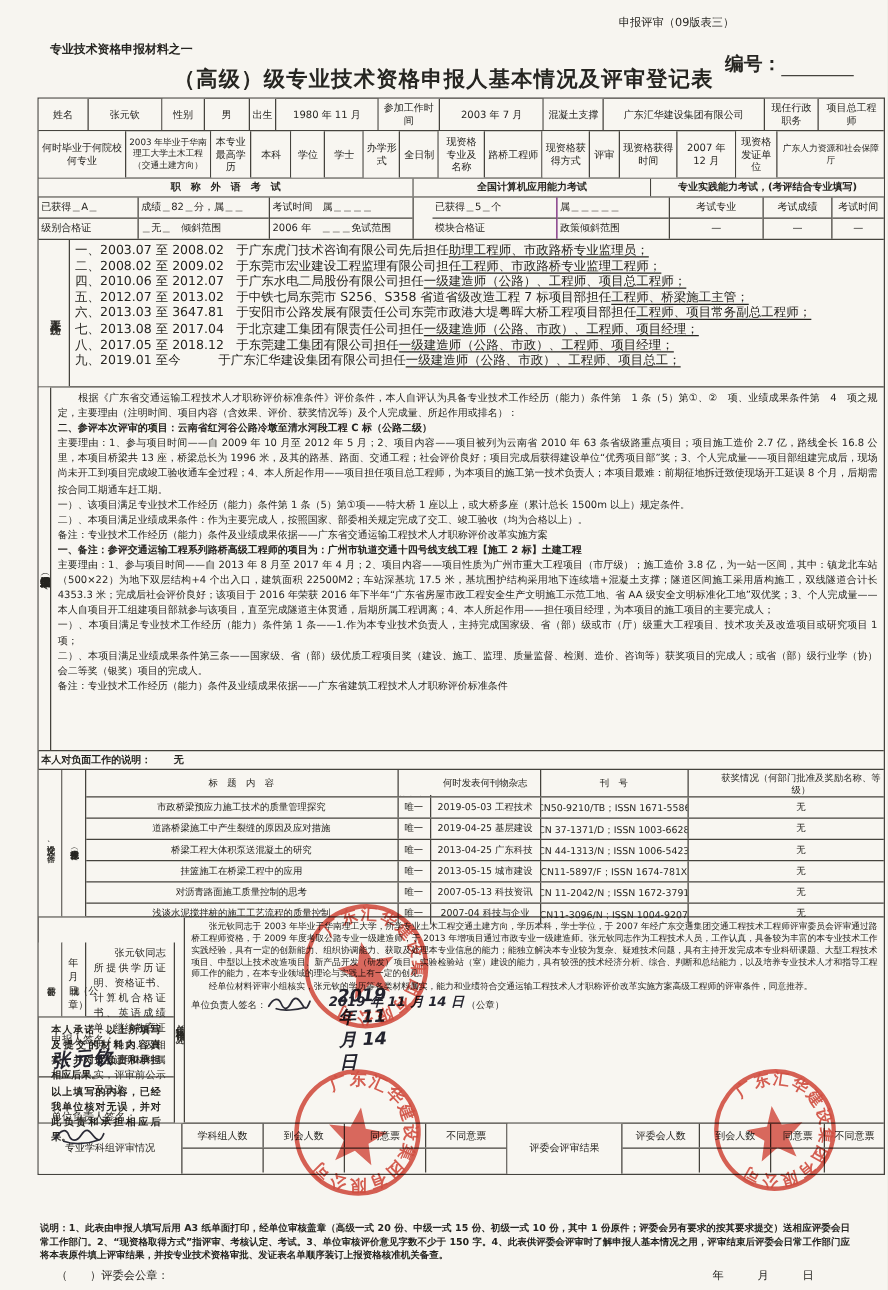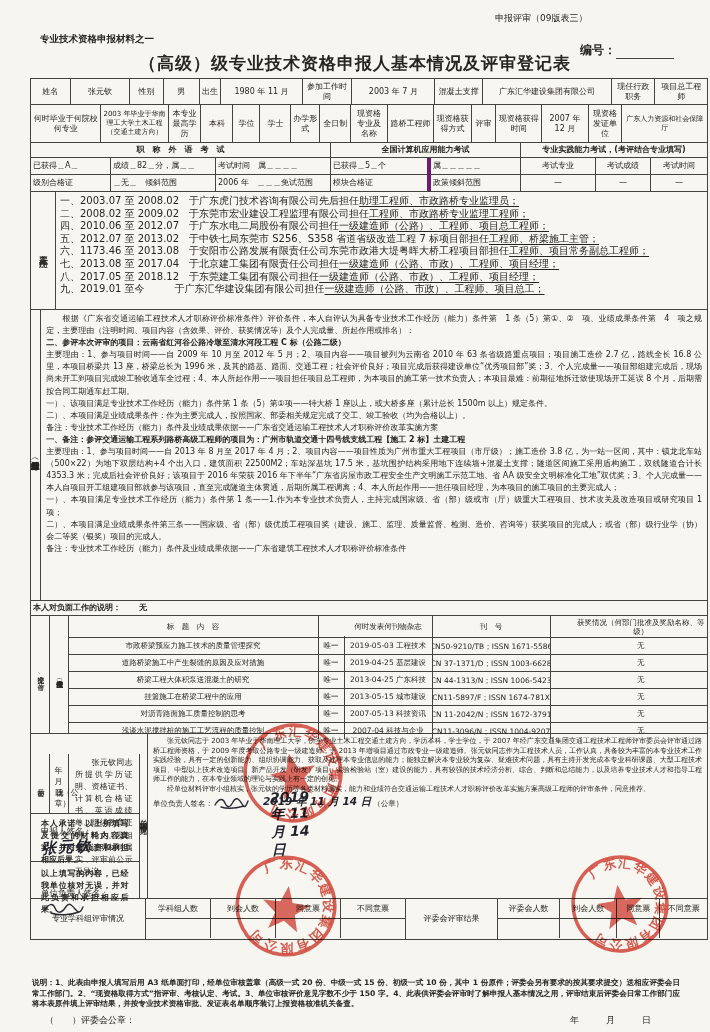--- a/index.html
+++ b/index.html
@@ -33,21 +33,21 @@
   .stamp{position:absolute;pointer-events:none;mix-blend-mode:multiply;opacity:.88;}
   .sq{stroke:#2b2b36;fill:none;stroke-width:1.4;stroke-linecap:round;}
 </style>
 </head>
 <body>
 
 <div class="sheet">
 
   <div class="abs" style="left:495px;top:12px;font-size:9px;">申报评审（09版表三）</div>
   <div class="abs" style="left:40px;top:33px;font-size:9.5px;font-weight:bold;">专业技术资格申报材料之一</div>
-  <div class="abs" style="left:580px;top:42px;font-size:12px;font-weight:bold;">
+  <div class="abs" style="left:580px;top:42px;font-size:15px;font-weight:bold;">
     <span>编号：</span><span class="blank" style="width:58px;"></span>
   </div>
   <div class="abs" style="left:0;top:52px;width:710px;text-align:center;font-size:17px;font-weight:bold;letter-spacing:1px;">（高级）级专业技术资格申报人基本情况及评审登记表</div>
 
   <div class="tbl">
 
     <div class="row" style="height:26px;">
       <div class="c lab" style="width:40px;">姓名</div>
       <div class="c" style="width:60px;">张元钦</div>
       <div class="c lab" style="width:34px;">性别</div>
@@ -94,21 +94,21 @@
         <div class="c left" style="height:16px;border-right:none;">级别合格证</div>
       </div>
       <div style="width:105px;border-right:1px solid #45433e;box-sizing:border-box;">
         <div class="c left" style="height:17px;border-right:none;border-bottom:1px solid #45433e;">成绩＿82＿分，属＿＿</div>
         <div class="c left" style="height:16px;border-right:none;">＿无＿　倾斜范围</div>
       </div>
       <div style="width:115px;border-right:1px solid #45433e;box-sizing:border-box;">
         <div class="c left" style="height:17px;border-right:none;border-bottom:1px solid #45433e;">考试时间　属＿＿＿＿</div>
         <div class="c left" style="height:16px;border-right:none;">2006 年　＿＿＿免试范围</div>
       </div>
-      <div style="width:100px;border-right:4px solid #701a75;box-sizing:border-box;">
+      <div style="width:100px;border-right:1px solid #701a75;box-sizing:border-box;margin-left:15px;">
         <div class="c left" style="height:17px;border-right:none;border-bottom:1px solid #45433e;">已获得＿5＿个</div>
         <div class="c left" style="height:16px;border-right:none;">模块合格证</div>
       </div>
       <div style="width:90px;border-right:1px solid #45433e;box-sizing:border-box;">
         <div class="c left" style="height:17px;border-right:none;border-bottom:1px solid #45433e;">属＿＿＿＿＿</div>
         <div class="c left" style="height:16px;border-right:none;">政策倾斜范围</div>
       </div>
       <div style="width:75px;border-right:1px solid #45433e;box-sizing:border-box;">
         <div class="c" style="height:17px;border-right:none;border-bottom:1px solid #45433e;">考试专业</div>
         <div class="c" style="height:16px;border-right:none;">—</div>
@@ -123,21 +123,21 @@
       </div>
     </div>
 
     <div class="row" style="height:118px;">
       <div class="c lab v" style="width:25px;font-size:9px;">主要工作经历</div>
       <div class="fill" style="padding:3px 4px;overflow:hidden;">
           <div class="wline"><span>一、2003.07 至 2008.02　于广东虎门技术咨询有限公司先后担任</span><span class="u">助理工程师、市政路桥专业监理员；</span></div>
           <div class="wline"><span>二、2008.02 至 2009.02　于东莞市宏业建设工程监理有限公司担任</span><span class="u">工程师、市政路桥专业监理工程师；</span></div>
           <div class="wline"><span>四、2010.06 至 2012.07　于广东水电二局股份有限公司担任</span><span class="u">一级建造师（公路）、工程师、项目总工程师；</span></div>
           <div class="wline"><span>五、2012.07 至 2013.02　于中铁七局东莞市 S256、S358 省道省级改造工程 7 标项目部担任</span><span class="u">工程师、桥梁施工主管；</span></div>
-          <div class="wline"><span>六、1173.46 至 2013.08　于安阳市公路发展有限责任公司东莞市政港大堤粤晖大桥工程项目部担任</span><span class="u">工程师、项目常务副总工程师；</span></div>
+          <div class="wline"><span>六、2013.03 至 3647.81　于安阳市公路发展有限责任公司东莞市政港大堤粤晖大桥工程项目部担任</span><span class="u">工程师、项目常务副总工程师；</span></div>
           <div class="wline"><span>七、2013.08 至 2017.04　于北京建工集团有限责任公司担任</span><span class="u">一级建造师（公路、市政）、工程师、项目经理；</span></div>
           <div class="wline"><span>八、2017.05 至 2018.12　于东莞建工集团有限公司担任</span><span class="u">一级建造师（公路、市政）、工程师、项目经理；</span></div>
           <div class="wline"><span>九、2019.01 至今　　　于广东汇华建设集团有限公司担任</span><span class="u">一级建造师（公路、市政）、工程师、项目总工；</span></div>
         </div>
     </div>
 
     <div class="row" style="height:291px;">
       <div class="c lab v" style="width:25px;font-size:8.5px;letter-spacing:0;">专业技术工作经历（能力）及业绩成果情况</div>
       <div class="fill" style="padding:3px 5px;overflow:hidden;">
           <div class="tpara">　　根据《广东省交通运输工程技术人才职称评价标准条件》评价条件，本人自评认为具备专业技术工作经历（能力）条件第　1 条（5）第①、②　项、业绩成果条件第　4　项之规定，主要理由（注明时间、项目内容（含效果、评价、获奖情况等）及个人完成量、所起作用或排名）：</div>

